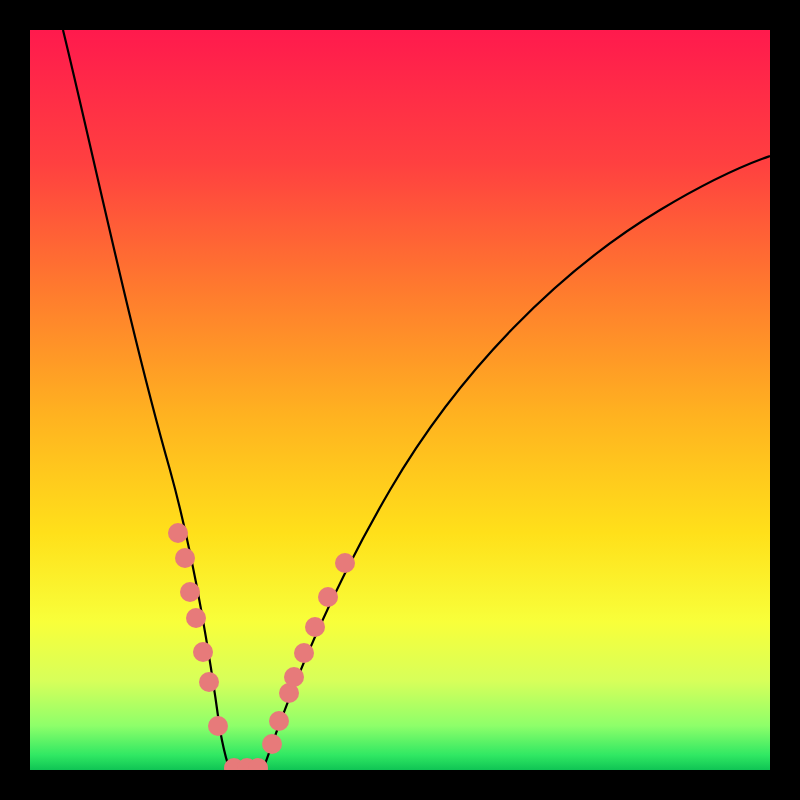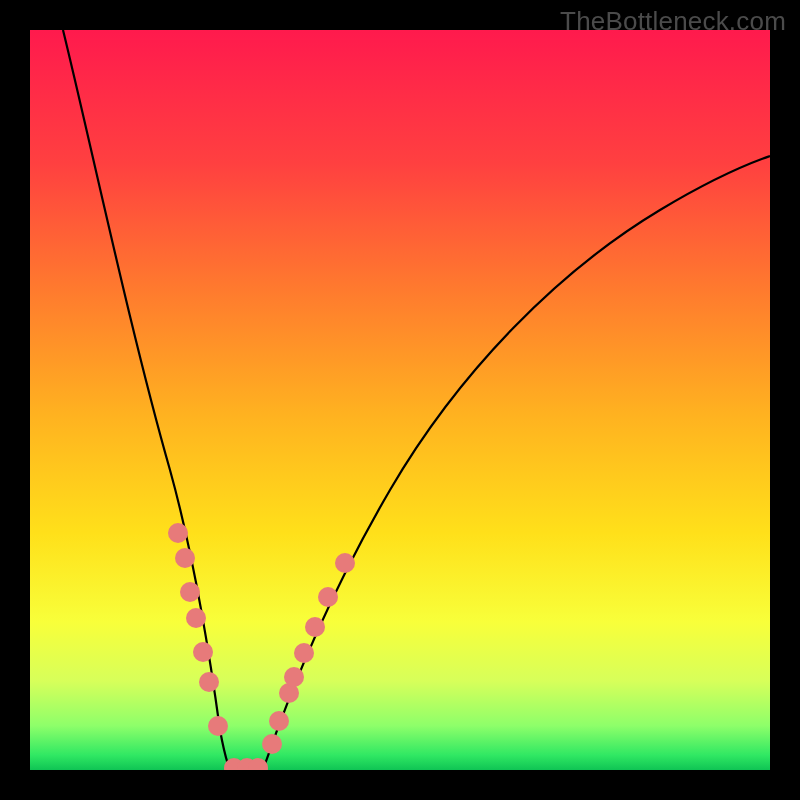--- a/index.html
+++ b/index.html
@@ -63,21 +63,20 @@
   .dots circle {
     fill: #e77a7a;
     stroke: none;
   }
 </style>
 </head>
 <body>
 
 <div class="frame">
 
-  <div class="watermark">TheBottleneck.com</div>
 
   <div class="plot">
     <svg class="curve" viewBox="0 0 740 740" preserveAspectRatio="none">
       <g>
         <path d="M 33 0
                  C 60 110, 100 300, 140 440
                  C 158 505, 175 590, 190 700
                  C 194 722, 198 735, 200 740"></path>
         <path d="M 200 740
                  C 210 740, 223 740, 233 740"></path>

